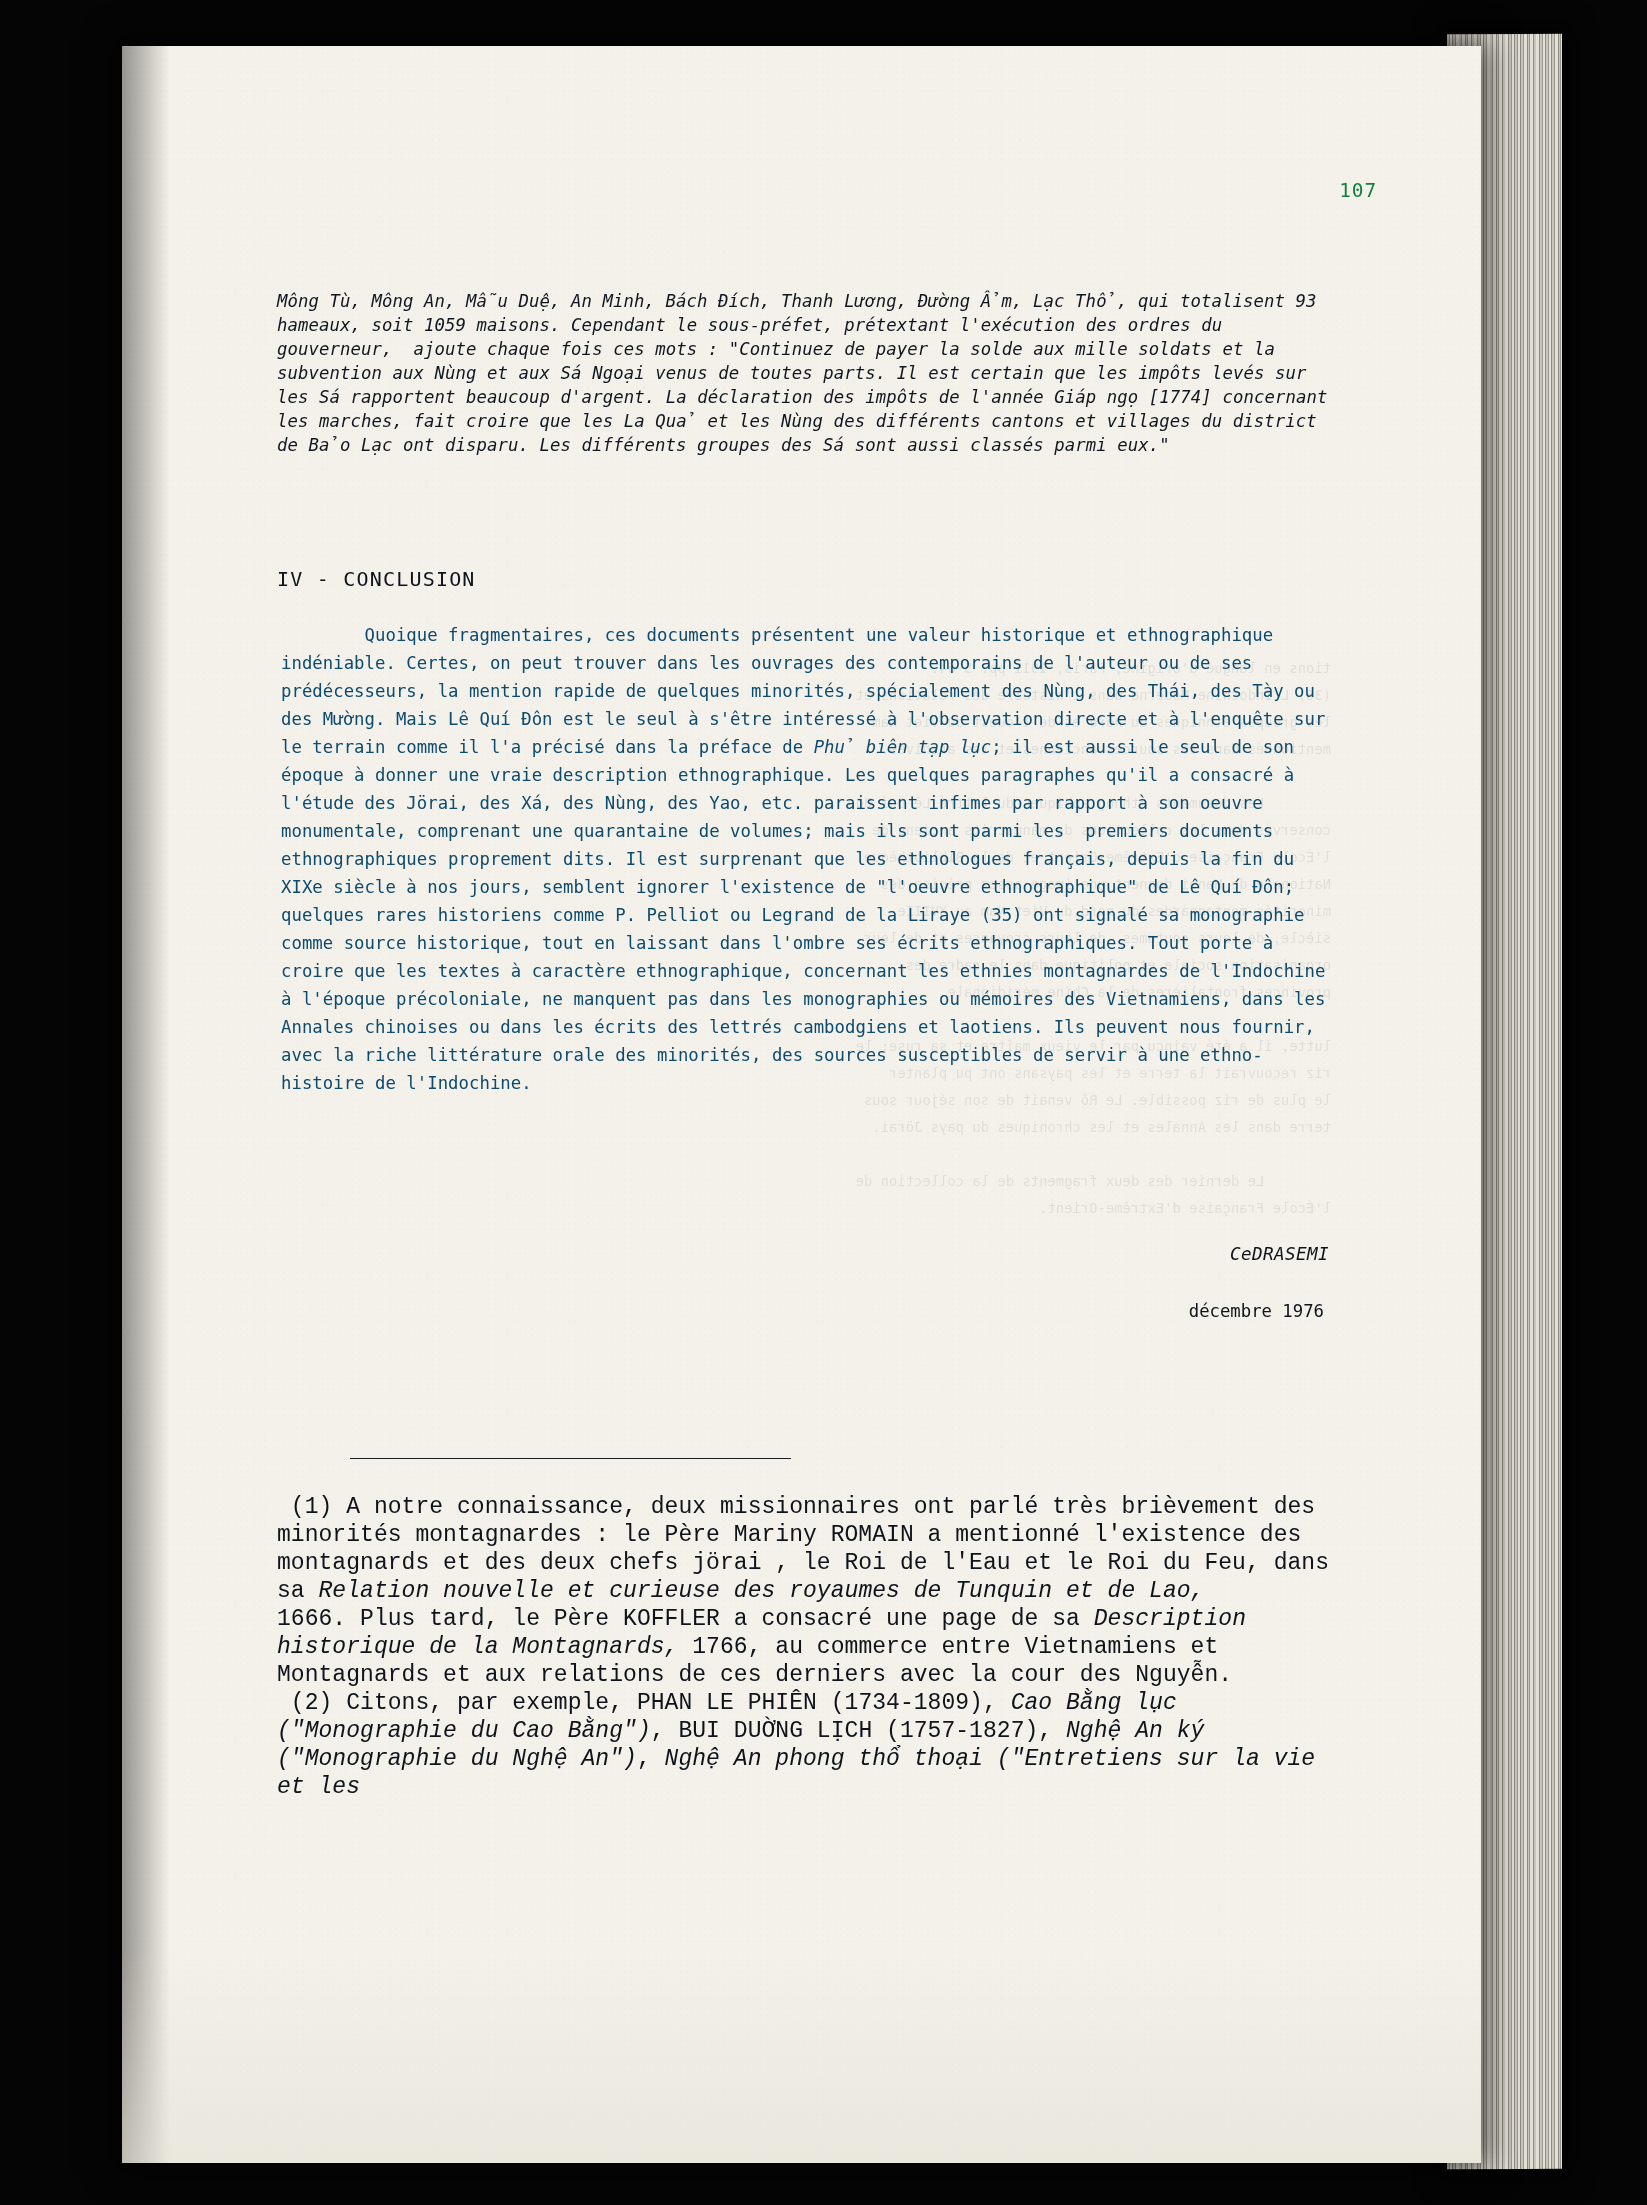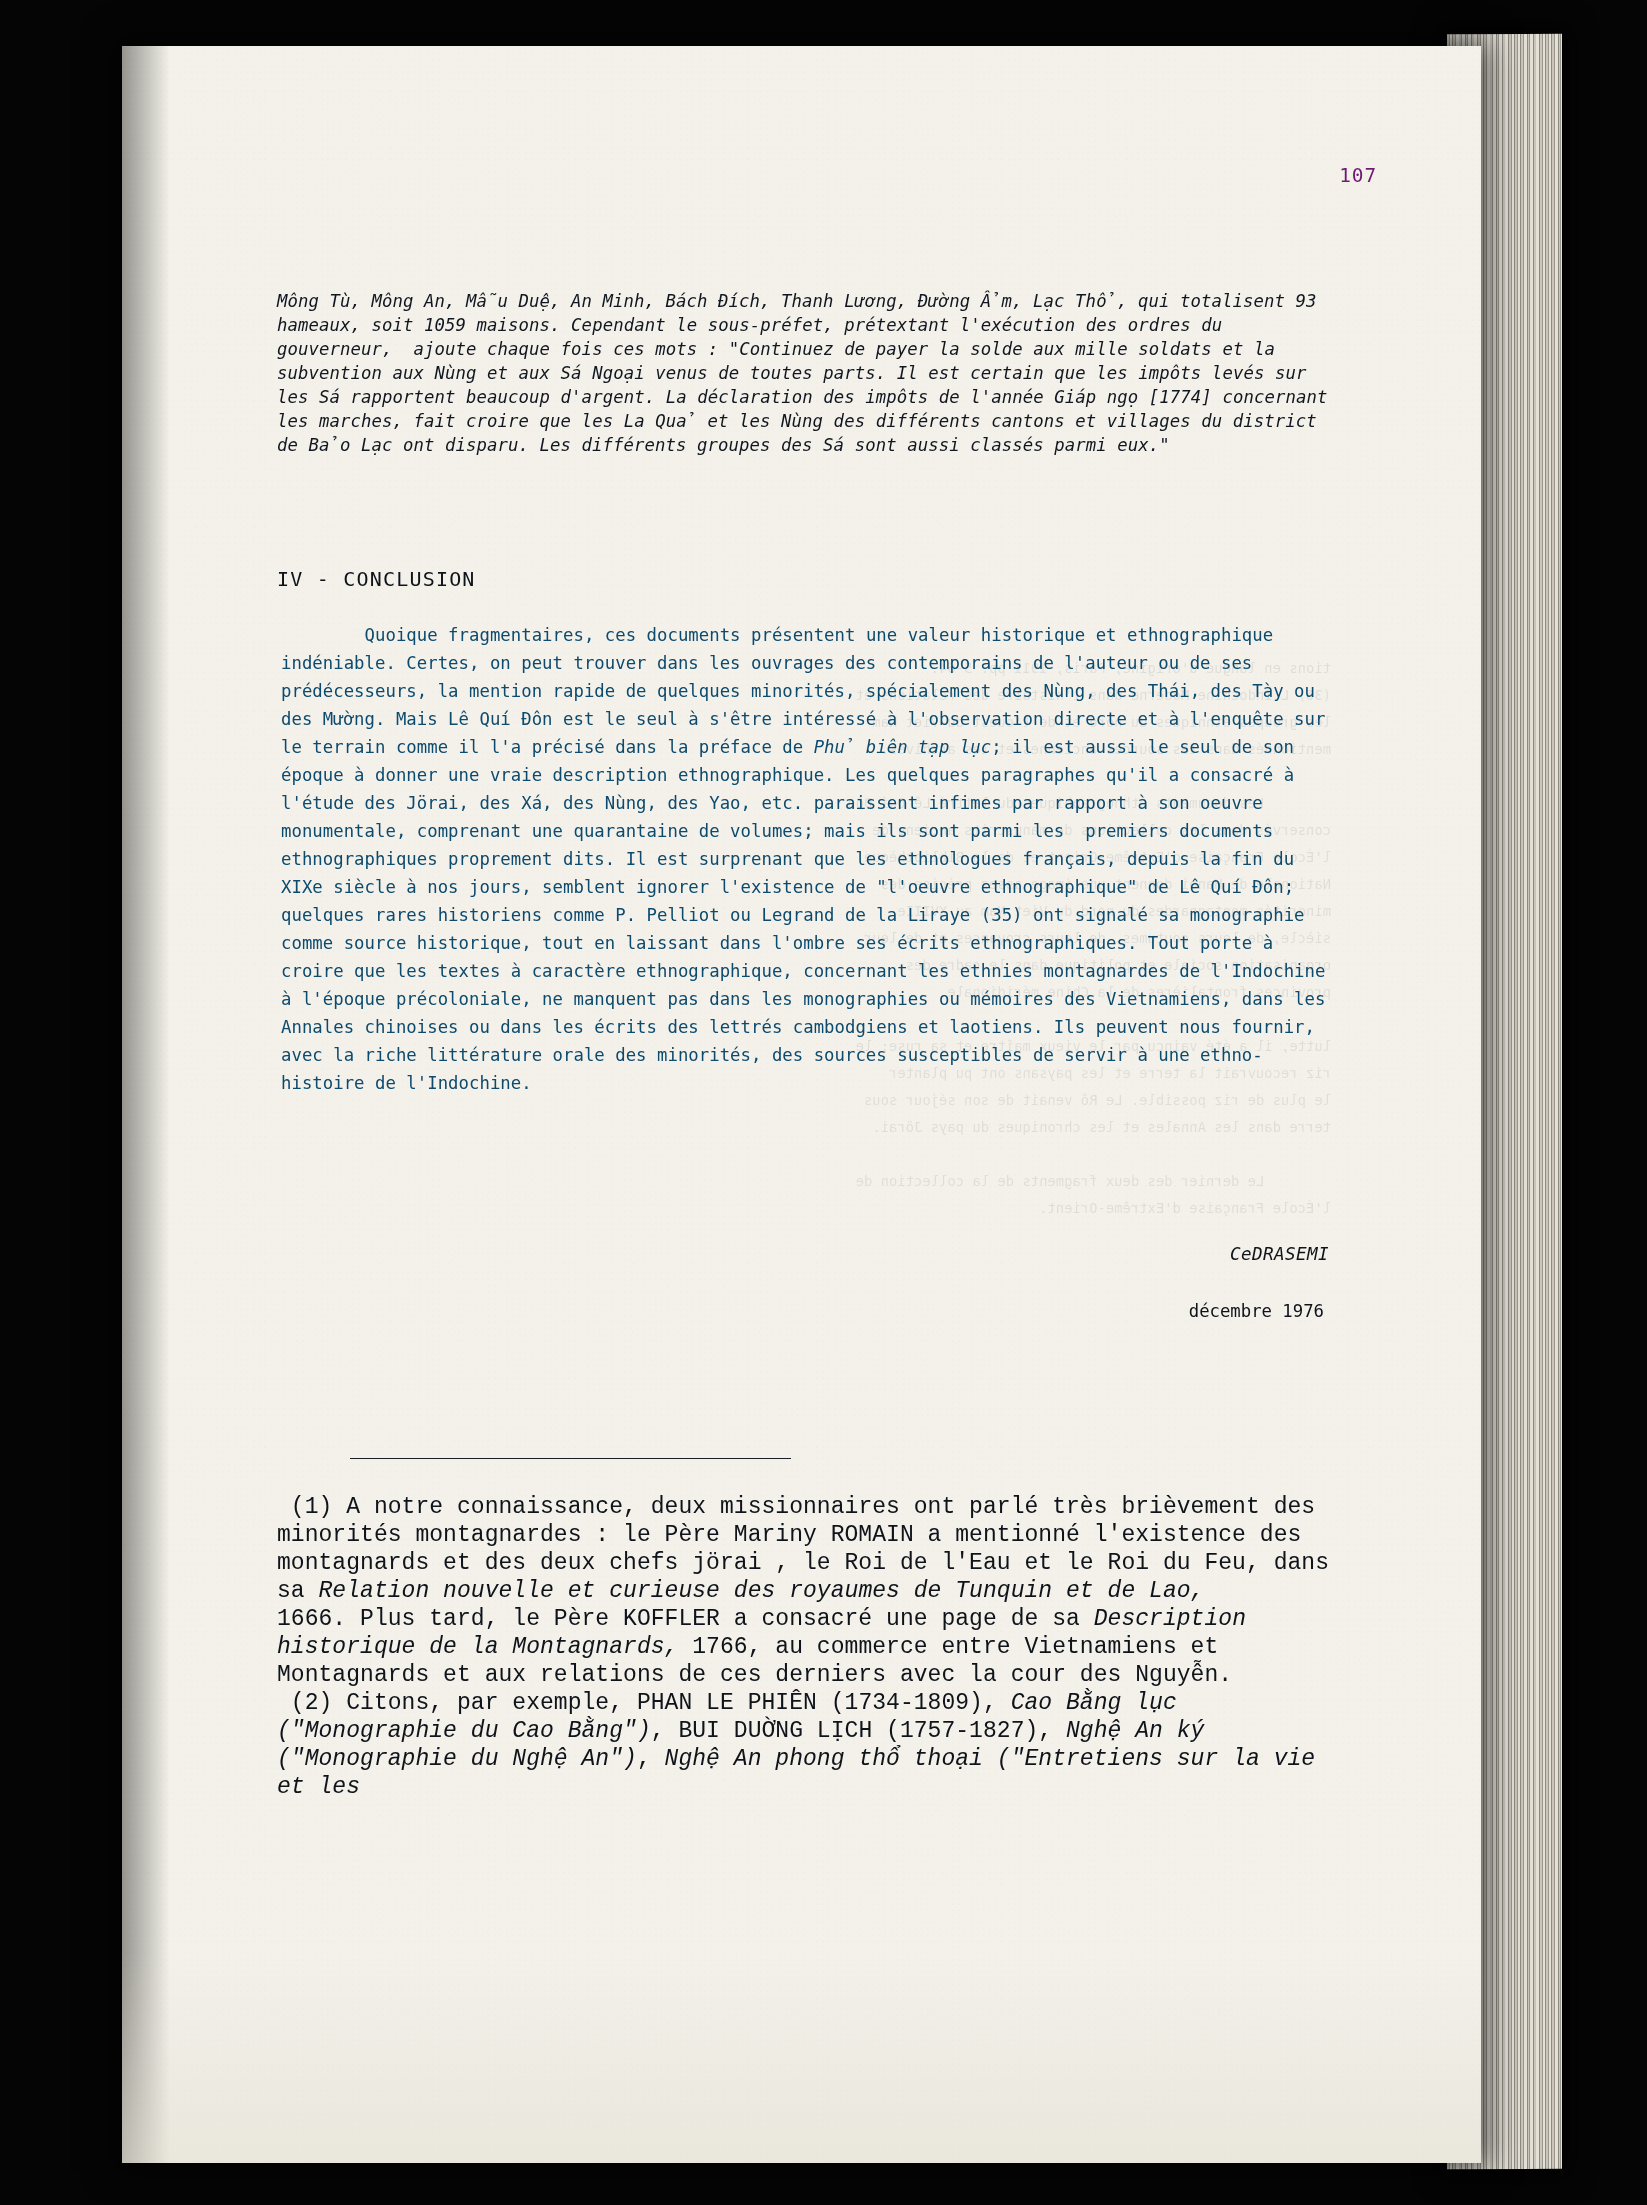--- a/index.html
+++ b/index.html
@@ -87,24 +87,24 @@
   .content {
     position: absolute;
     left: 0; top: 0;
     width: 100%;
     height: 100%;
   }
 
   .folio {
     position: absolute;
     right: 104px;
-    top: 118px;
+    top: 133px;
     font-family: "DejaVu Sans Mono", monospace;
     font-size: 19.4px;
-    color: #701a75;
+    color: #15803d;
     letter-spacing: 0.9px;
   }
 
   .quote-block {
     position: absolute;
     left: 155px;
     top: 243px;
     width: 1059px;
     font-family: "DejaVu Sans Mono", monospace;
     font-style: italic;

